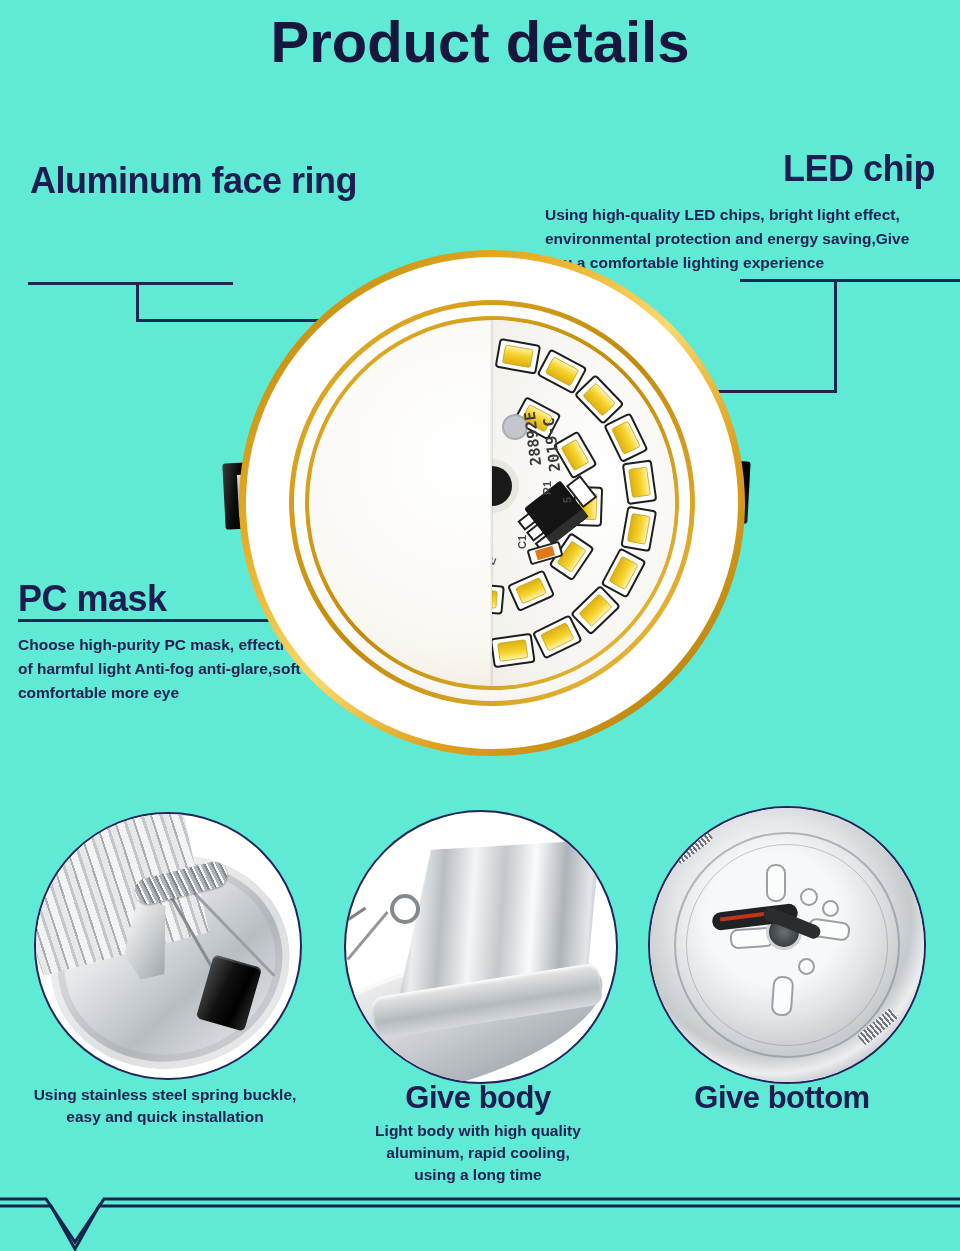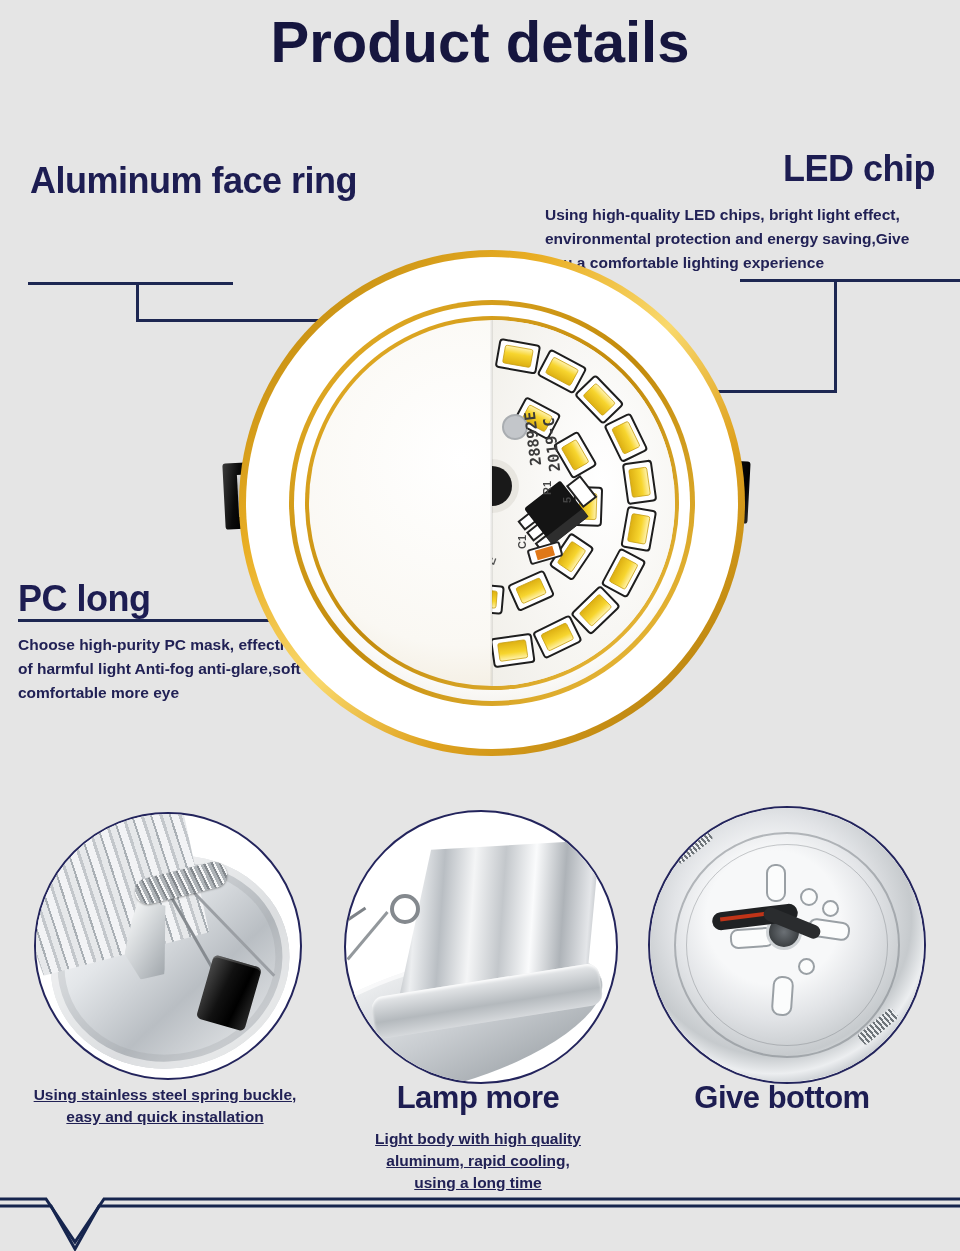--- a/index.html
+++ b/index.html
@@ -1,16 +1,16 @@
 <!DOCTYPE html>
 <html><head>
 <meta charset="utf-8">
 <style>
   html,body{margin:0;padding:0;background:#fff;}
-  .page{position:relative;width:960px;height:1251px;background:#e5e5e5;overflow:hidden;
+  .page{position:relative;width:960px;height:1251px;background:#5eead4;overflow:hidden;
         font-family:"Liberation Sans",sans-serif;color:#1d1d52;}
   .abs{position:absolute;}
 
   
   .title{left:0;top:8px;width:960px;text-align:center;font-size:58px;font-weight:bold;
          letter-spacing:0px;color:#16163f;margin:0;}
   .sec-h{font-size:36px;font-weight:600;letter-spacing:-0.5px;color:#1d1d52;margin:0;}
   .sec-b{font-size:15.5px;font-weight:bold;line-height:24px;color:#212155;margin:0;white-space:pre-line;}
 
   .alu-h{left:30px;top:160px;}
@@ -24,21 +24,21 @@
   .cline{background:#1d2752;}
   .cdot{width:15px;height:15px;border-radius:50%;background:#1d2752;}
 
   
   .clip{background:linear-gradient(100deg,#3c3c3c,#0a0a0a 45%,#000 75%,#2b2b2b);border-radius:3px;}
   .clip .shine{position:absolute;left:55%;top:18%;width:5px;height:64%;background:linear-gradient(#d8d8d8,#8f8f8f);}
 
   
   .feat-circle{border-radius:50%;border:2px solid #23245c;background:#fff;overflow:hidden;}
   .feat-h{font-size:31px;font-weight:600;letter-spacing:-0.5px;color:#1d1d52;margin:0;text-align:center;}
-  .feat-b{font-size:15.5px;font-weight:bold;line-height:22px;color:#212155;margin:0;text-align:center;white-space:pre-line;text-decoration:underline;}
+  .feat-b{font-size:15.5px;font-weight:bold;line-height:22px;color:#212155;margin:0;text-align:center;white-space:pre-line;}
 
   
   .sp-disc{left:14px;top:42px;width:240px;height:212px;border-radius:50%;transform:rotate(-12deg);
     background:linear-gradient(150deg,#fdfdfe 10%,#e3e6e9 35%,#b9bec3 62%,#d7dadd 82%,#c4c8cc);
     box-shadow:inset 0 0 0 7px rgba(255,255,255,.55), inset 0 0 0 14px rgba(150,155,160,.25);}
   .sp-cone{left:-34px;top:-44px;width:238px;height:196px;transform:rotate(-28deg);
     background:repeating-linear-gradient(100deg,#f2f3f5 0 7px,#c3c7cb 7px 10px,#e6e8ea 10px 16px,#aab0b5 16px 18px);
     clip-path:polygon(10% 0,90% 15%,70% 100%,0 80%);}
   .sp-coil{left:98px;top:56px;width:94px;height:26px;border-radius:13px;transform:rotate(-14deg);
     background:repeating-linear-gradient(78deg,#84898e 0 2px,#f4f5f6 2px 4px,#aeb3b7 4px 7px);
@@ -83,21 +83,21 @@
 
   <h1 class="abs title">Product details</h1>
 
   <h2 class="abs sec-h alu-h">Aluminum face ring</h2>
 
   <h2 class="abs sec-h led-h">LED chip</h2>
   <p class="abs sec-b led-b">Using high-quality LED chips, bright light effect,
 environmental protection and energy saving,Give
 you a comfortable lighting experience</p>
 
-  <h2 class="abs sec-h pc-h">PC long</h2>
+  <h2 class="abs sec-h pc-h">PC mask</h2>
   <p class="abs sec-b pc-b">Choose high-purity PC mask, effective filltering
 of harmful light Anti-fog anti-glare,soft and
 comfortable more eye</p>
 
   <div class="abs cline" style="left:28px;top:282px;width:205px;height:3px;"></div>
   <div class="abs cline" style="left:136px;top:282px;width:3px;height:40px;"></div>
   <div class="abs cline" style="left:136px;top:319px;width:255px;height:3px;"></div>
   <div class="abs cdot" style="left:384px;top:313px;"></div>
 
   <div class="abs cline" style="left:740px;top:279px;width:220px;height:3px;"></div>
@@ -302,22 +302,22 @@
     <div class="abs bt-wire2"></div>
     <div class="abs bt-coil" style="left:22px;top:32px;width:42px;transform:rotate(-38deg);"></div>
     <div class="abs bt-coil" style="left:206px;top:212px;width:44px;transform:rotate(-40deg);"></div>
   </div>
 
   <div class="abs" style="left:10px;top:1080px;width:310px;">
     <p class="feat-b" style="margin-top:4px;">Using stainless steel spring buckle,
 easy and quick installation</p>
   </div>
   <div class="abs" style="left:328px;top:1080px;width:300px;">
-    <h3 class="feat-h">Lamp more</h3>
-    <p class="feat-b" style="margin-top:12px;">Light body with high quality
+    <h3 class="feat-h">Give body</h3>
+    <p class="feat-b" style="margin-top:4px;">Light body with high quality
 aluminum, rapid cooling,
 using a long time</p>
   </div>
   <div class="abs" style="left:614px;top:1080px;width:336px;">
     <h3 class="feat-h">Give bottom</h3>
   </div>
 
   <svg class="abs" style="left:0;top:1192px;" width="960" height="59" viewBox="0 0 960 59">
     <path d="M0 7 H46 L75 50 L104 7 H960" fill="none" stroke="#16254e" stroke-width="3"></path>
     <path d="M0 14 H51 L75 57 L99 14 H960" fill="none" stroke="#16254e" stroke-width="3"></path>

